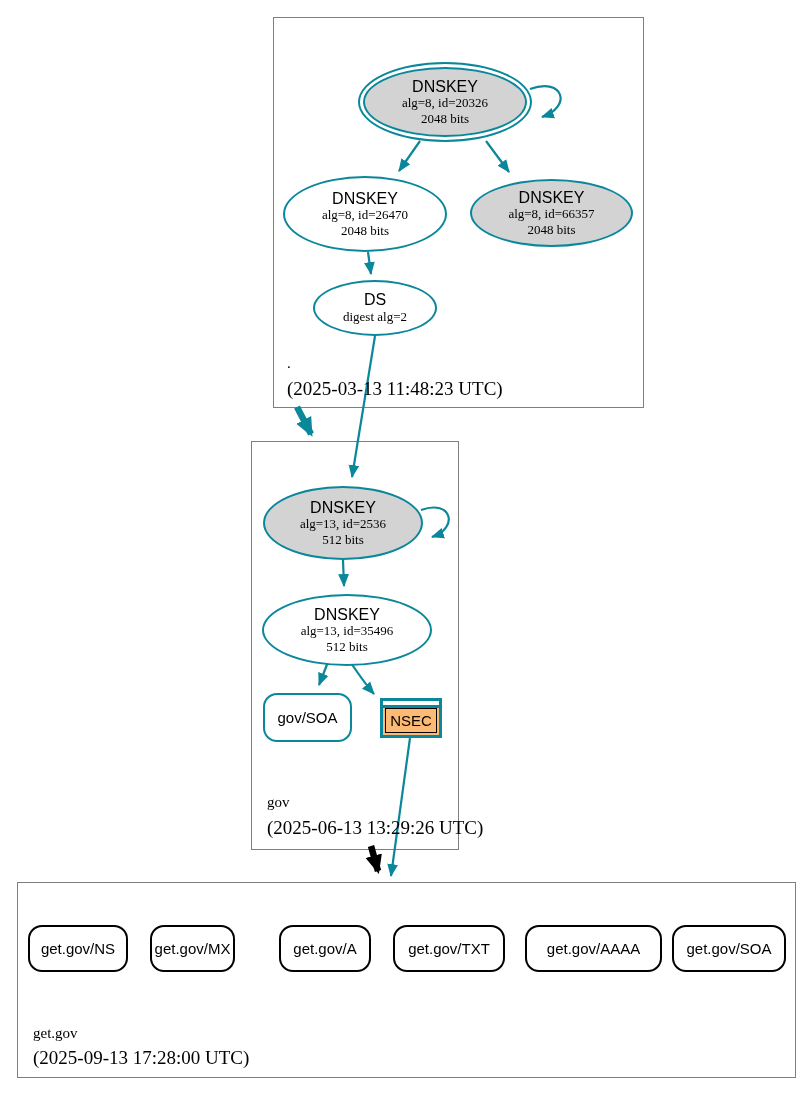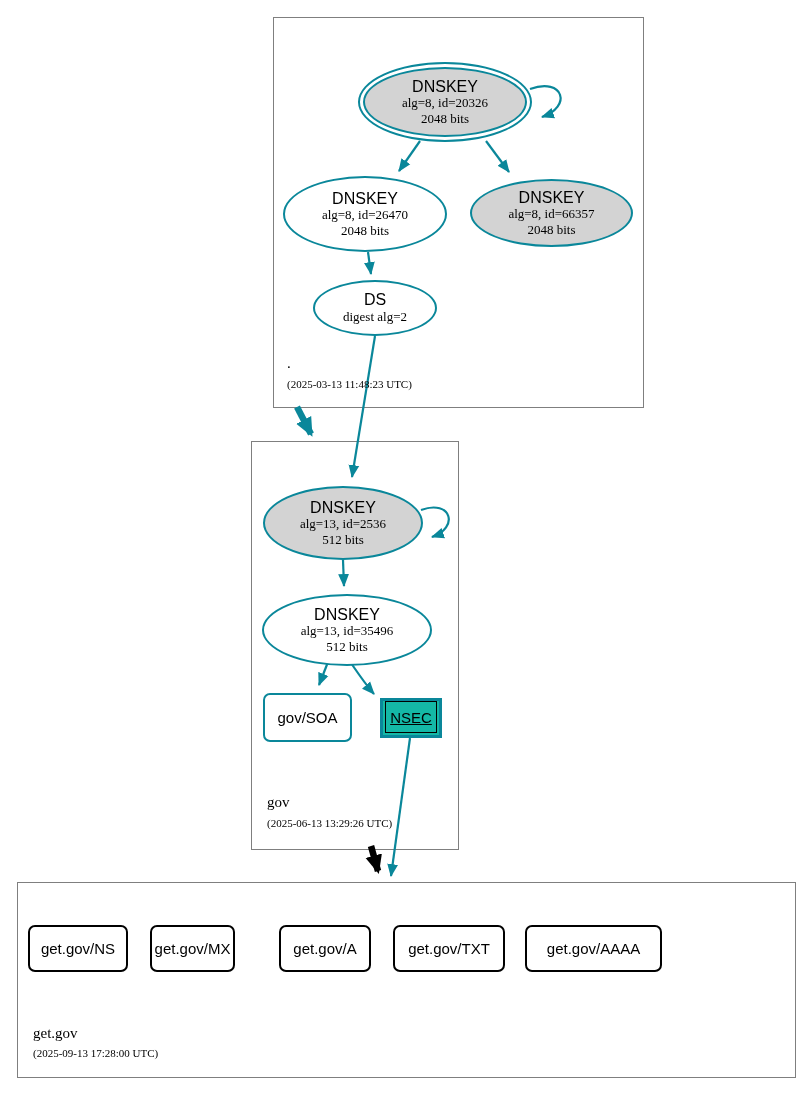--- a/index.html
+++ b/index.html
@@ -26,40 +26,40 @@
     border:2.5px solid var(--teal);border-radius:50%;background:#fff;
     display:flex;align-items:stretch;justify-content:stretch;padding:3px;
   }
   .ring .inner{
     flex:1;border:2.5px solid var(--teal);border-radius:50%;background:var(--grayfill);
     display:flex;flex-direction:column;align-items:center;justify-content:center;text-align:center;
   }
   .node-title{font-family:"Liberation Sans",sans-serif;font-size:16px;line-height:1.1;}
   .node-sub{font-family:"Liberation Serif",serif;font-size:13px;line-height:1.2;}
   .rrset{
-    border-radius:7px;background:#fff;display:flex;align-items:center;justify-content:center;
+    border-radius:14px;background:#fff;display:flex;align-items:center;justify-content:center;
     font-family:"Liberation Sans",sans-serif;font-size:15px;text-align:center;
   }
   .rrset.teal{border:2.5px solid var(--teal);}
   .rrset.black{border:2px solid #000;}
   .nsec{
-    border:3px solid var(--teal);background:#14b8a6;display:flex;flex-direction:row;text-decoration:underline;
+    border:3px solid var(--teal);background:#fdba74;display:flex;flex-direction:column;
   }
   .nsec .gapstrip{height:4px;background:#fff;}
   .nsec .band{height:3px;background:var(--teal);}
   .nsec .labelbox{
     flex:1;margin:0 2px 2px 2px;border:1px solid #000;
     display:flex;align-items:center;justify-content:center;
     font-family:"Liberation Sans",sans-serif;font-size:15px;
   }
   .zone-label{
     position:absolute;z-index:3;font-family:"Liberation Serif",serif;font-size:15px;line-height:1;
   }
   .zone-ts{
-    position:absolute;z-index:3;font-family:"Liberation Serif",serif;font-size:11px;line-height:1;
+    position:absolute;z-index:3;font-family:"Liberation Serif",serif;font-size:19px;line-height:1;
   }
 </style>
 </head>
 <body>
 
 <div class="stage">
 
   <div class="zone-box" style="left:273px;top:17px;width:371px;height:391px"></div>
   <div class="zone-box" style="left:251px;top:441px;width:208px;height:409px"></div>
   <div class="zone-box" style="left:17px;top:882px;width:779px;height:196px"></div>
@@ -159,17 +159,20 @@
   </div>
   <div class="node rrset black" style="left:279px;top:925px;width:92px;height:47px">
     <span>get.gov/A</span>
   </div>
   <div class="node rrset black" style="left:393px;top:925px;width:112px;height:47px">
     <span>get.gov/TXT</span>
   </div>
   <div class="node rrset black" style="left:525px;top:925px;width:137px;height:47px">
     <span>get.gov/AAAA</span>
   </div>
+  <div class="node rrset black" style="left:672px;top:925px;width:114px;height:47px">
+    <span>get.gov/SOA</span>
+  </div>
 
   <div class="zone-label" style="left:33px;top:1026px">get.gov</div>
   <div class="zone-ts" style="left:33px;top:1048px">(2025-09-13 17:28:00 UTC)</div>
 
 </div>
 
 </body></html>

